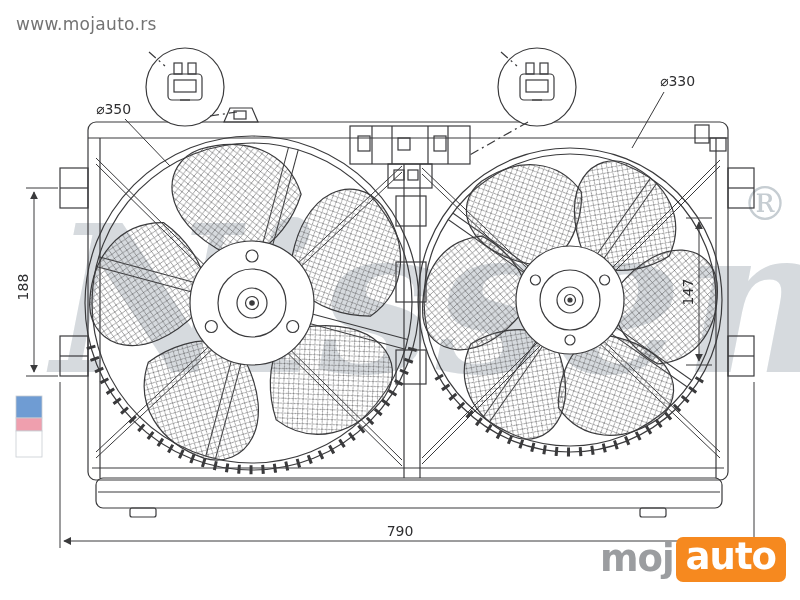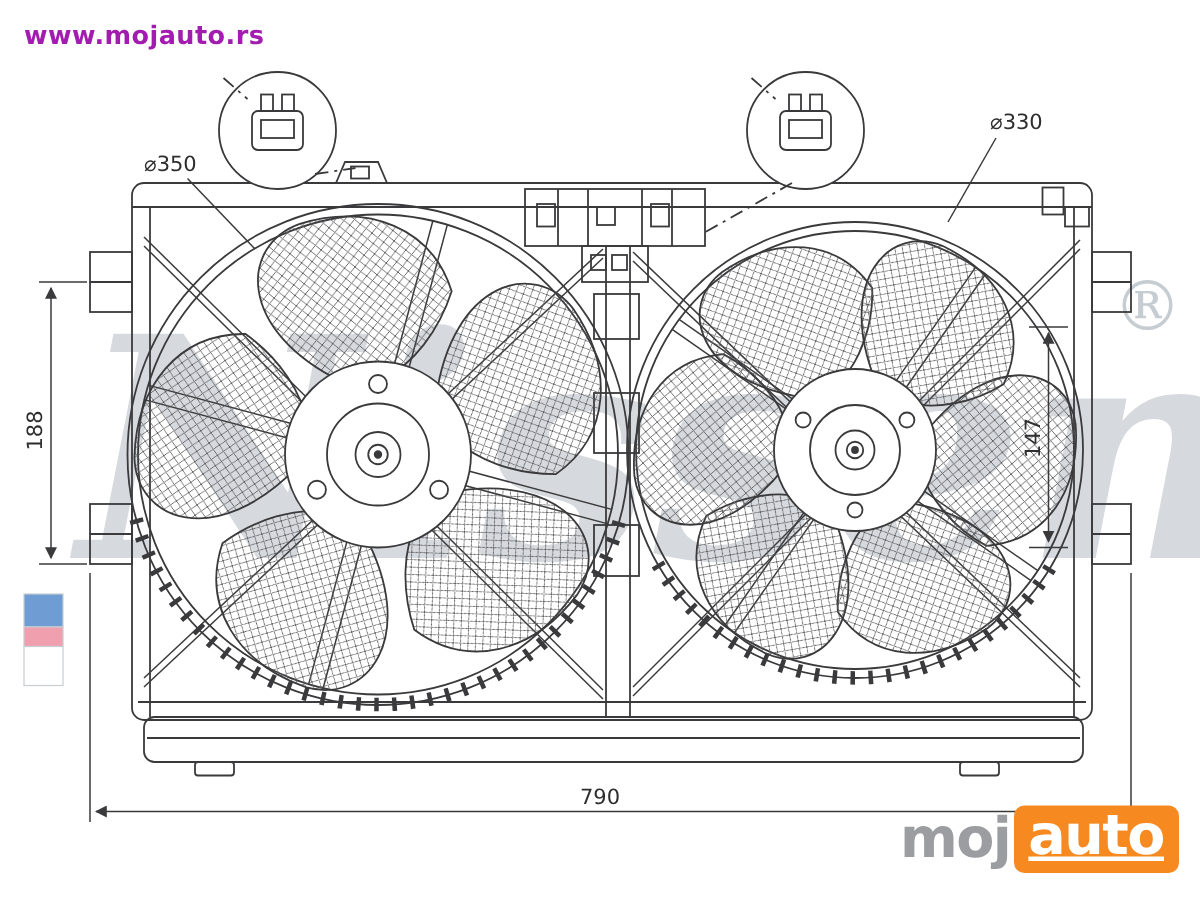--- a/index.html
+++ b/index.html
@@ -2,33 +2,33 @@
 <html><head>
 <meta charset="utf-8">
 <style>
   html,body{margin:0;padding:0;}
   body{
     width:800px;height:600px;background:#ffffff;overflow:hidden;position:relative;
     font-family:"DejaVu Sans","Liberation Sans",sans-serif;
   }
   .site-url{
     position:absolute;top:14px;left:16px;
-    font-size:17px;font-weight:bold;color:#a21caf;letter-spacing:.3px;
+    font-size:17px;font-weight:normal;color:#737373;letter-spacing:.3px;
   }
   .stage{position:absolute;top:0;left:0;}
   .brand-logo{
     position:absolute;right:14px;bottom:18px;
     display:flex;
   }
   .brand-prefix{
     font-size:37px;font-weight:bold;color:#9b9da0;letter-spacing:-1px;margin-right:2px;
   }
   .brand-suffix{
     font-size:37px;font-weight:bold;color:#ffffff;background:#f6891f;
-    border-radius:7px;padding:0px 10px 4px 10px;letter-spacing:-1px;line-height:1.1;text-decoration:underline;
+    border-radius:7px;padding:0px 10px 4px 10px;letter-spacing:-1px;line-height:1.1;
   }
 </style>
 </head>
 <body>
 
 <div class="site-url">www.mojauto.rs</div>
 
 <svg class="stage" width="800" height="600" viewBox="0 0 800 600">
   <defs>
     <pattern id="xh" width="7" height="7" patternUnits="userSpaceOnUse">

